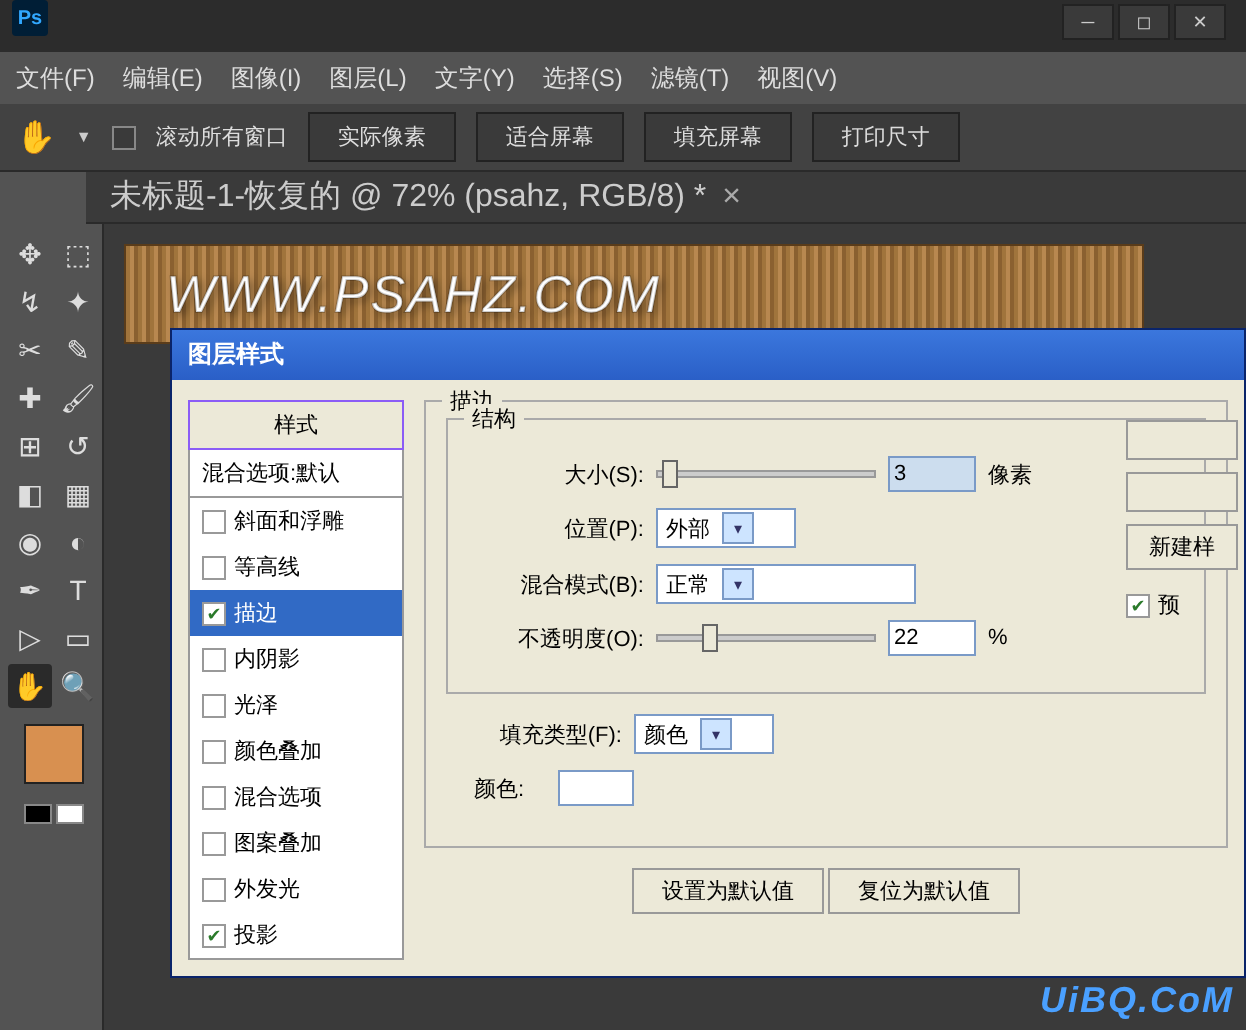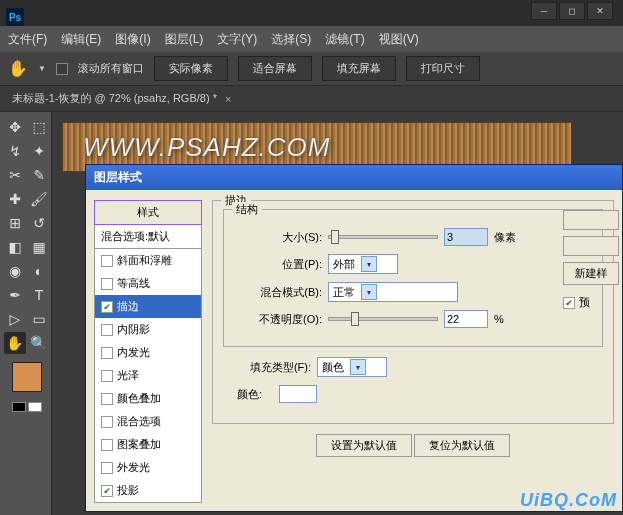--- a/index.html
+++ b/index.html
@@ -1,31 +1,31 @@
 <!DOCTYPE html>
 <html><head>
 <meta charset="utf-8">
 <style>
 * { margin: 0; padding: 0; box-sizing: border-box; font-family: "Microsoft YaHei", Arial, sans-serif; }
 body { background: #535353; width: 623px; height: 515px; overflow: hidden; position: relative; font-size: 11px; }
 
-.titlebar { background: #2c2c2c; height: 26px; display: flex; align-items: flex-end; padding-left: 6px; }
+.titlebar { background: #2c2c2c; height: 26px; display: flex; align-items: flex-start; padding-left: 6px; }
 .ps-logo { width: 18px; height: 18px; background: #001e36; color: #31a8ff; font-weight: bold; font-size: 10px; display: flex; align-items: center; justify-content: center; border-radius: 2px; }
 .win-controls { position: absolute; right: 10px; top: 2px; display: flex; gap: 2px; }
 .win-btn { width: 26px; height: 18px; background: #3a3a3a; border: 1px solid #222; color: #ccc; display: flex; align-items: center; justify-content: center; font-size: 9px; }
 
 .menubar { background: #535353; height: 26px; display: flex; align-items: center; padding-left: 8px; gap: 14px; color: #ddd; font-size: 12px; }
 
 .optbar { background: #424242; height: 34px; display: flex; align-items: center; padding-left: 8px; gap: 10px; color: #ddd; border-bottom: 1px solid #2a2a2a; }
 .hand-icon { font-size: 16px; }
 .arrow-down { font-size: 8px; color: #ccc; }
 .chk { width: 12px; height: 12px; border: 1px solid #888; background: #3a3a3a; display: inline-block; vertical-align: middle; }
 .opt-btn { background: #3a3a3a; border: 1px solid #222; color: #ddd; padding: 4px 14px; font-size: 11px; }
 
-.tabbar { background: #3a3a3a; height: 26px; display: flex; align-items: center; padding-left: 12px; color: #ccc; font-size: 11px; border-bottom: 1px solid #2a2a2a; }
+.tabbar { background: #3a3a3a; height: 26px; display: flex; align-items: center; padding-left: 12px; color: #ccc; font-size: 16px; border-bottom: 1px solid #2a2a2a; margin-left: 43px; }
 .doc-close { margin-left: 8px; color: #aaa; }
 
 .workspace { display: flex; height: 403px; }
 .toolbox { width: 52px; background: #535353; border-right: 1px solid #2a2a2a; padding: 4px; display: grid; grid-template-columns: 1fr 1fr; gap: 2px; align-content: start; }
 .tool { width: 22px; height: 22px; display: flex; align-items: center; justify-content: center; color: #ddd; font-size: 14px; border-radius: 2px; }
 .tool.active { background: #2a2a2a; }
 .swatch { grid-column: 1 / 3; width: 30px; height: 30px; background: #d89050; border: 1px solid #222; margin: 6px auto; }
 .swatch-bw { grid-column: 1 / 3; display: flex; gap: 2px; margin: 2px auto; }
 .sw-b { width: 14px; height: 10px; background: #000; border: 1px solid #888; }
 .sw-w { width: 14px; height: 10px; background: #fff; border: 1px solid #888; }
@@ -165,24 +165,20 @@
         <div class="style-item selected">
             <span class="sck checked"></span>
             <span>描边</span>
           </div>
         <div class="style-item">
             <span class="sck"></span>
             <span>内阴影</span>
           </div>
         <div class="style-item">
             <span class="sck"></span>
-            <span>内发光</span>
-          </div>
-        <div class="style-item">
-            <span class="sck"></span>
             <span>光泽</span>
           </div>
         <div class="style-item">
             <span class="sck"></span>
             <span>颜色叠加</span>
           </div>
         <div class="style-item">
             <span class="sck"></span>
             <span>混合选项</span>
           </div>

